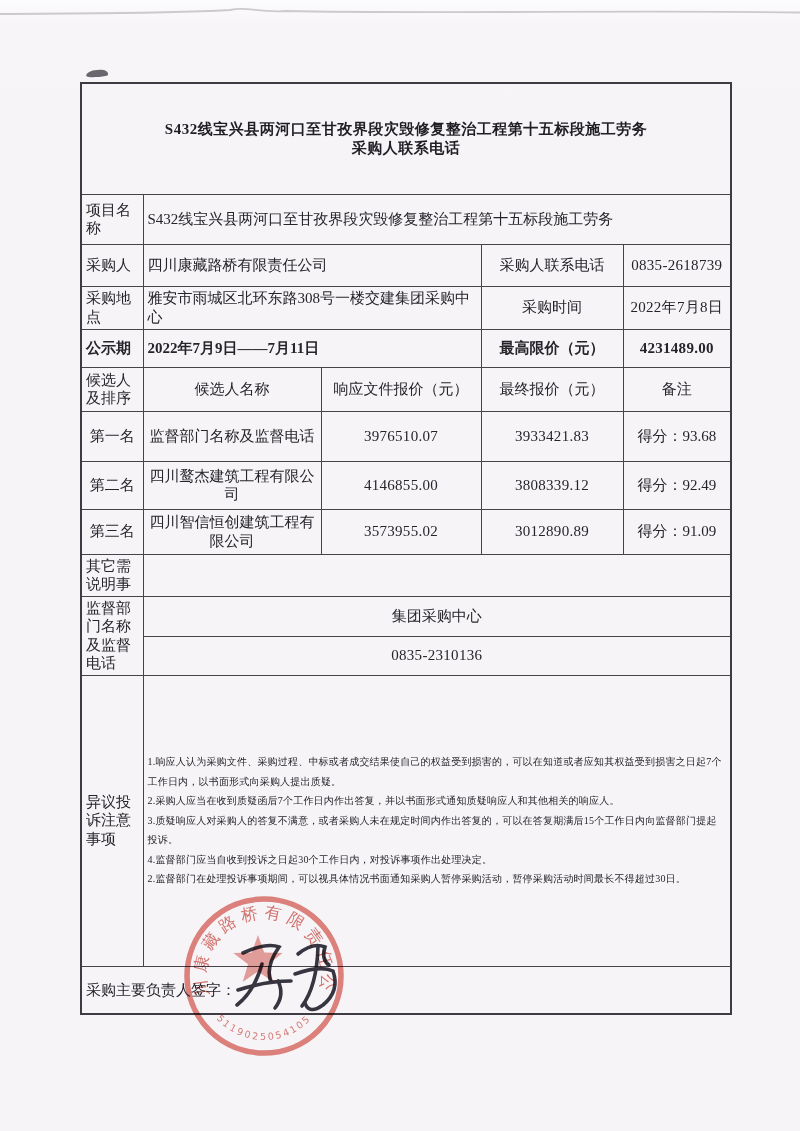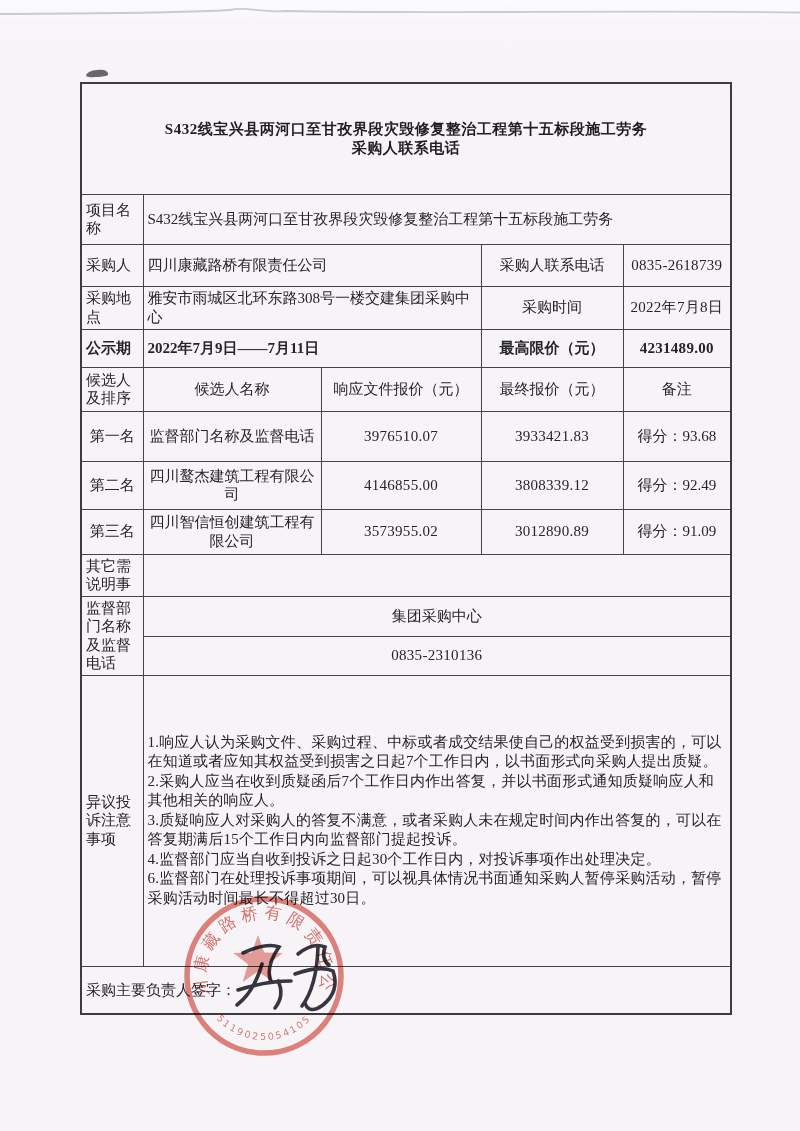--- a/index.html
+++ b/index.html
@@ -47,21 +47,21 @@
   .r-c3{height:45px;}
   .r-other{height:35px;}
   .r-sup1{height:38px;}
   .r-sup2{height:37px;padding-left:16px;}
   .r-obj{height:291px;}
   .r-sign{height:48px;}
   .obj-cell{
     vertical-align:top;padding:72px 7px 8px 7px;
   }
   .obj-cell .obj-item{
-    font-size:15px;line-height:19.5px;letter-spacing:.2px;
+    font-size:10px;line-height:19.5px;letter-spacing:.2px;
   }
   .sign-cell{padding-left:8px;font-size:15.5px;margin-top:28px;}
   .seal-svg{position:absolute;left:176px;top:892px;mix-blend-mode:multiply;opacity:.88;}
   .sig-svg{position:absolute;left:225px;top:933px;mix-blend-mode:multiply;}
 </style>
 </head>
 <body>
 
 <div class="page">
 
@@ -159,21 +159,21 @@
       <td colspan="4" class="c num">0835-2310136</td>
     </tr>
 
     <tr class="r-obj">
       <td class="lab small-lab">异议投诉注意事项</td>
       <td colspan="4" class="obj-cell">
         <div class="obj-item">1.响应人认为采购文件、采购过程、中标或者成交结果使自己的权益受到损害的，可以在知道或者应知其权益受到损害之日起7个工作日内，以书面形式向采购人提出质疑。</div>
         <div class="obj-item">2.采购人应当在收到质疑函后7个工作日内作出答复，并以书面形式通知质疑响应人和其他相关的响应人。</div>
         <div class="obj-item">3.质疑响应人对采购人的答复不满意，或者采购人未在规定时间内作出答复的，可以在答复期满后15个工作日内向监督部门提起投诉。</div>
         <div class="obj-item">4.监督部门应当自收到投诉之日起30个工作日内，对投诉事项作出处理决定。</div>
-        <div class="obj-item">6.监督部门在处理投诉事项期间，可以视具体情况书面通知采购人暂停采购活动，暂停采购活动时间最长不得超过30日。</div>
+        <div class="obj-item">2.监督部门在处理投诉事项期间，可以视具体情况书面通知采购人暂停采购活动，暂停采购活动时间最长不得超过30日。</div>
       </td>
     </tr>
 
     <tr class="r-sign">
       <td colspan="5" class="sign-cell">采购主要负责人签字：</td>
     </tr>
   </tbody>
     </table>
 
   <svg class="sig-svg" width="135" height="90" viewBox="0 0 135 90">

